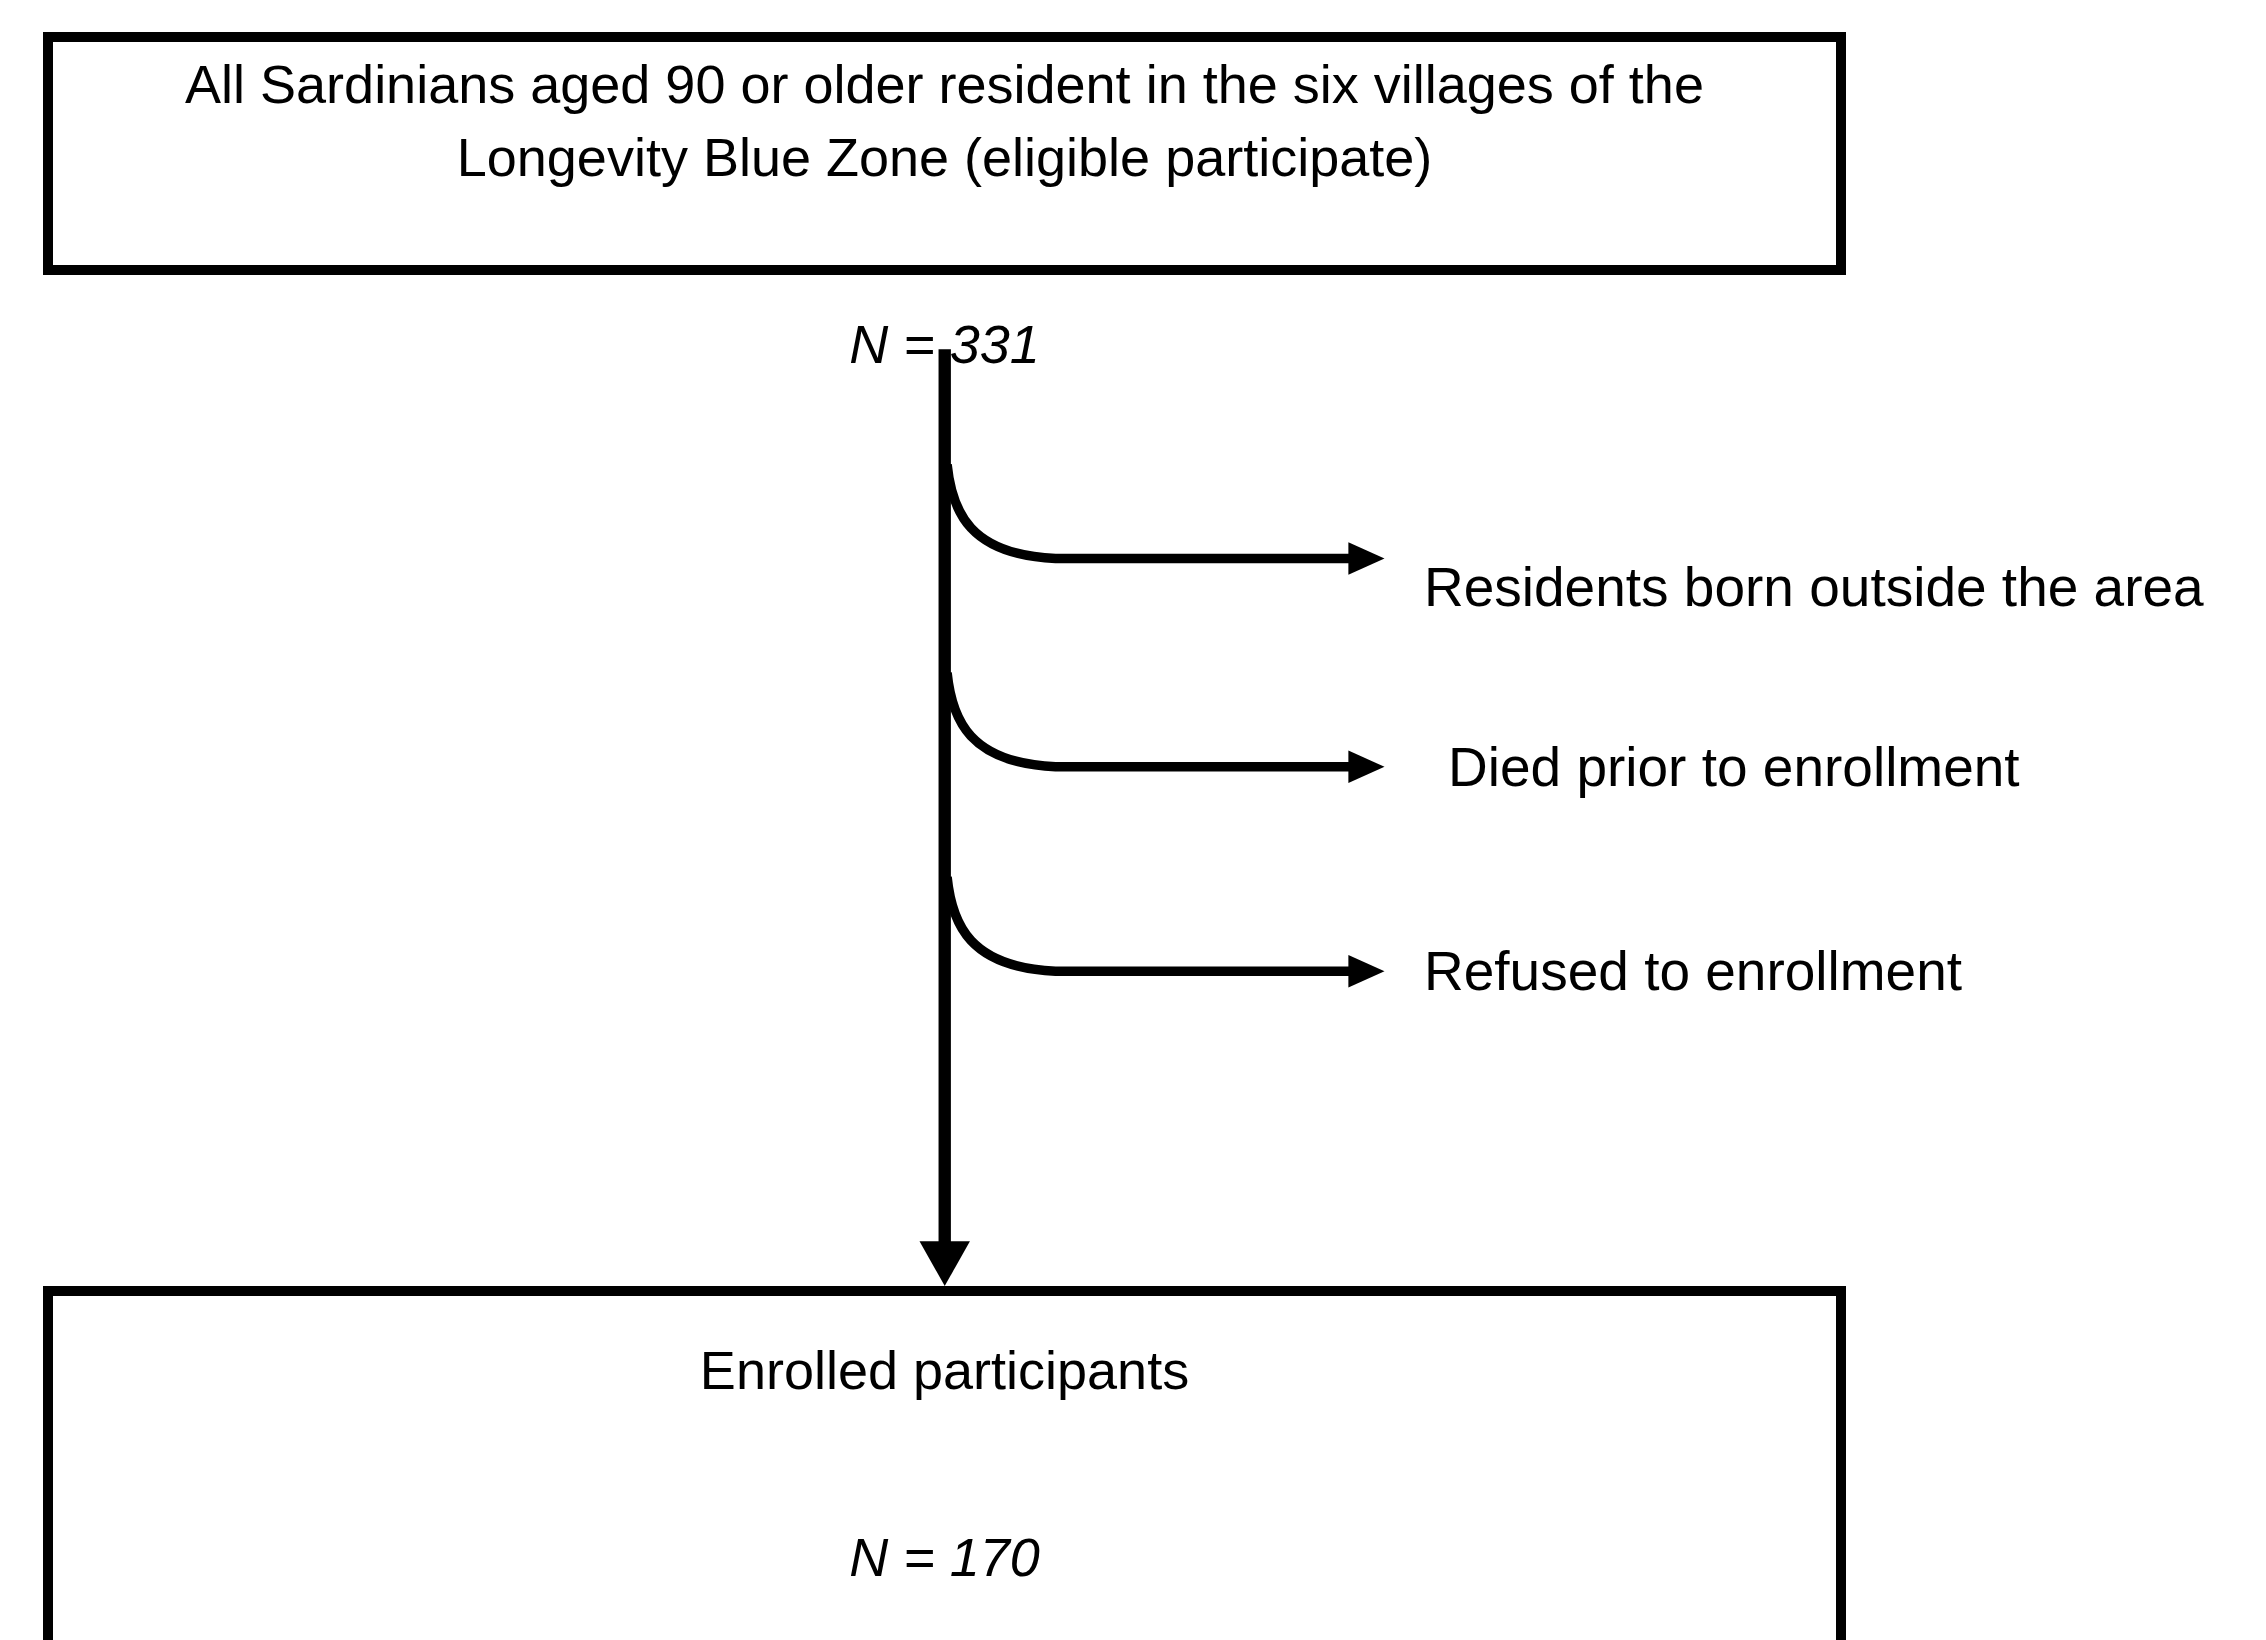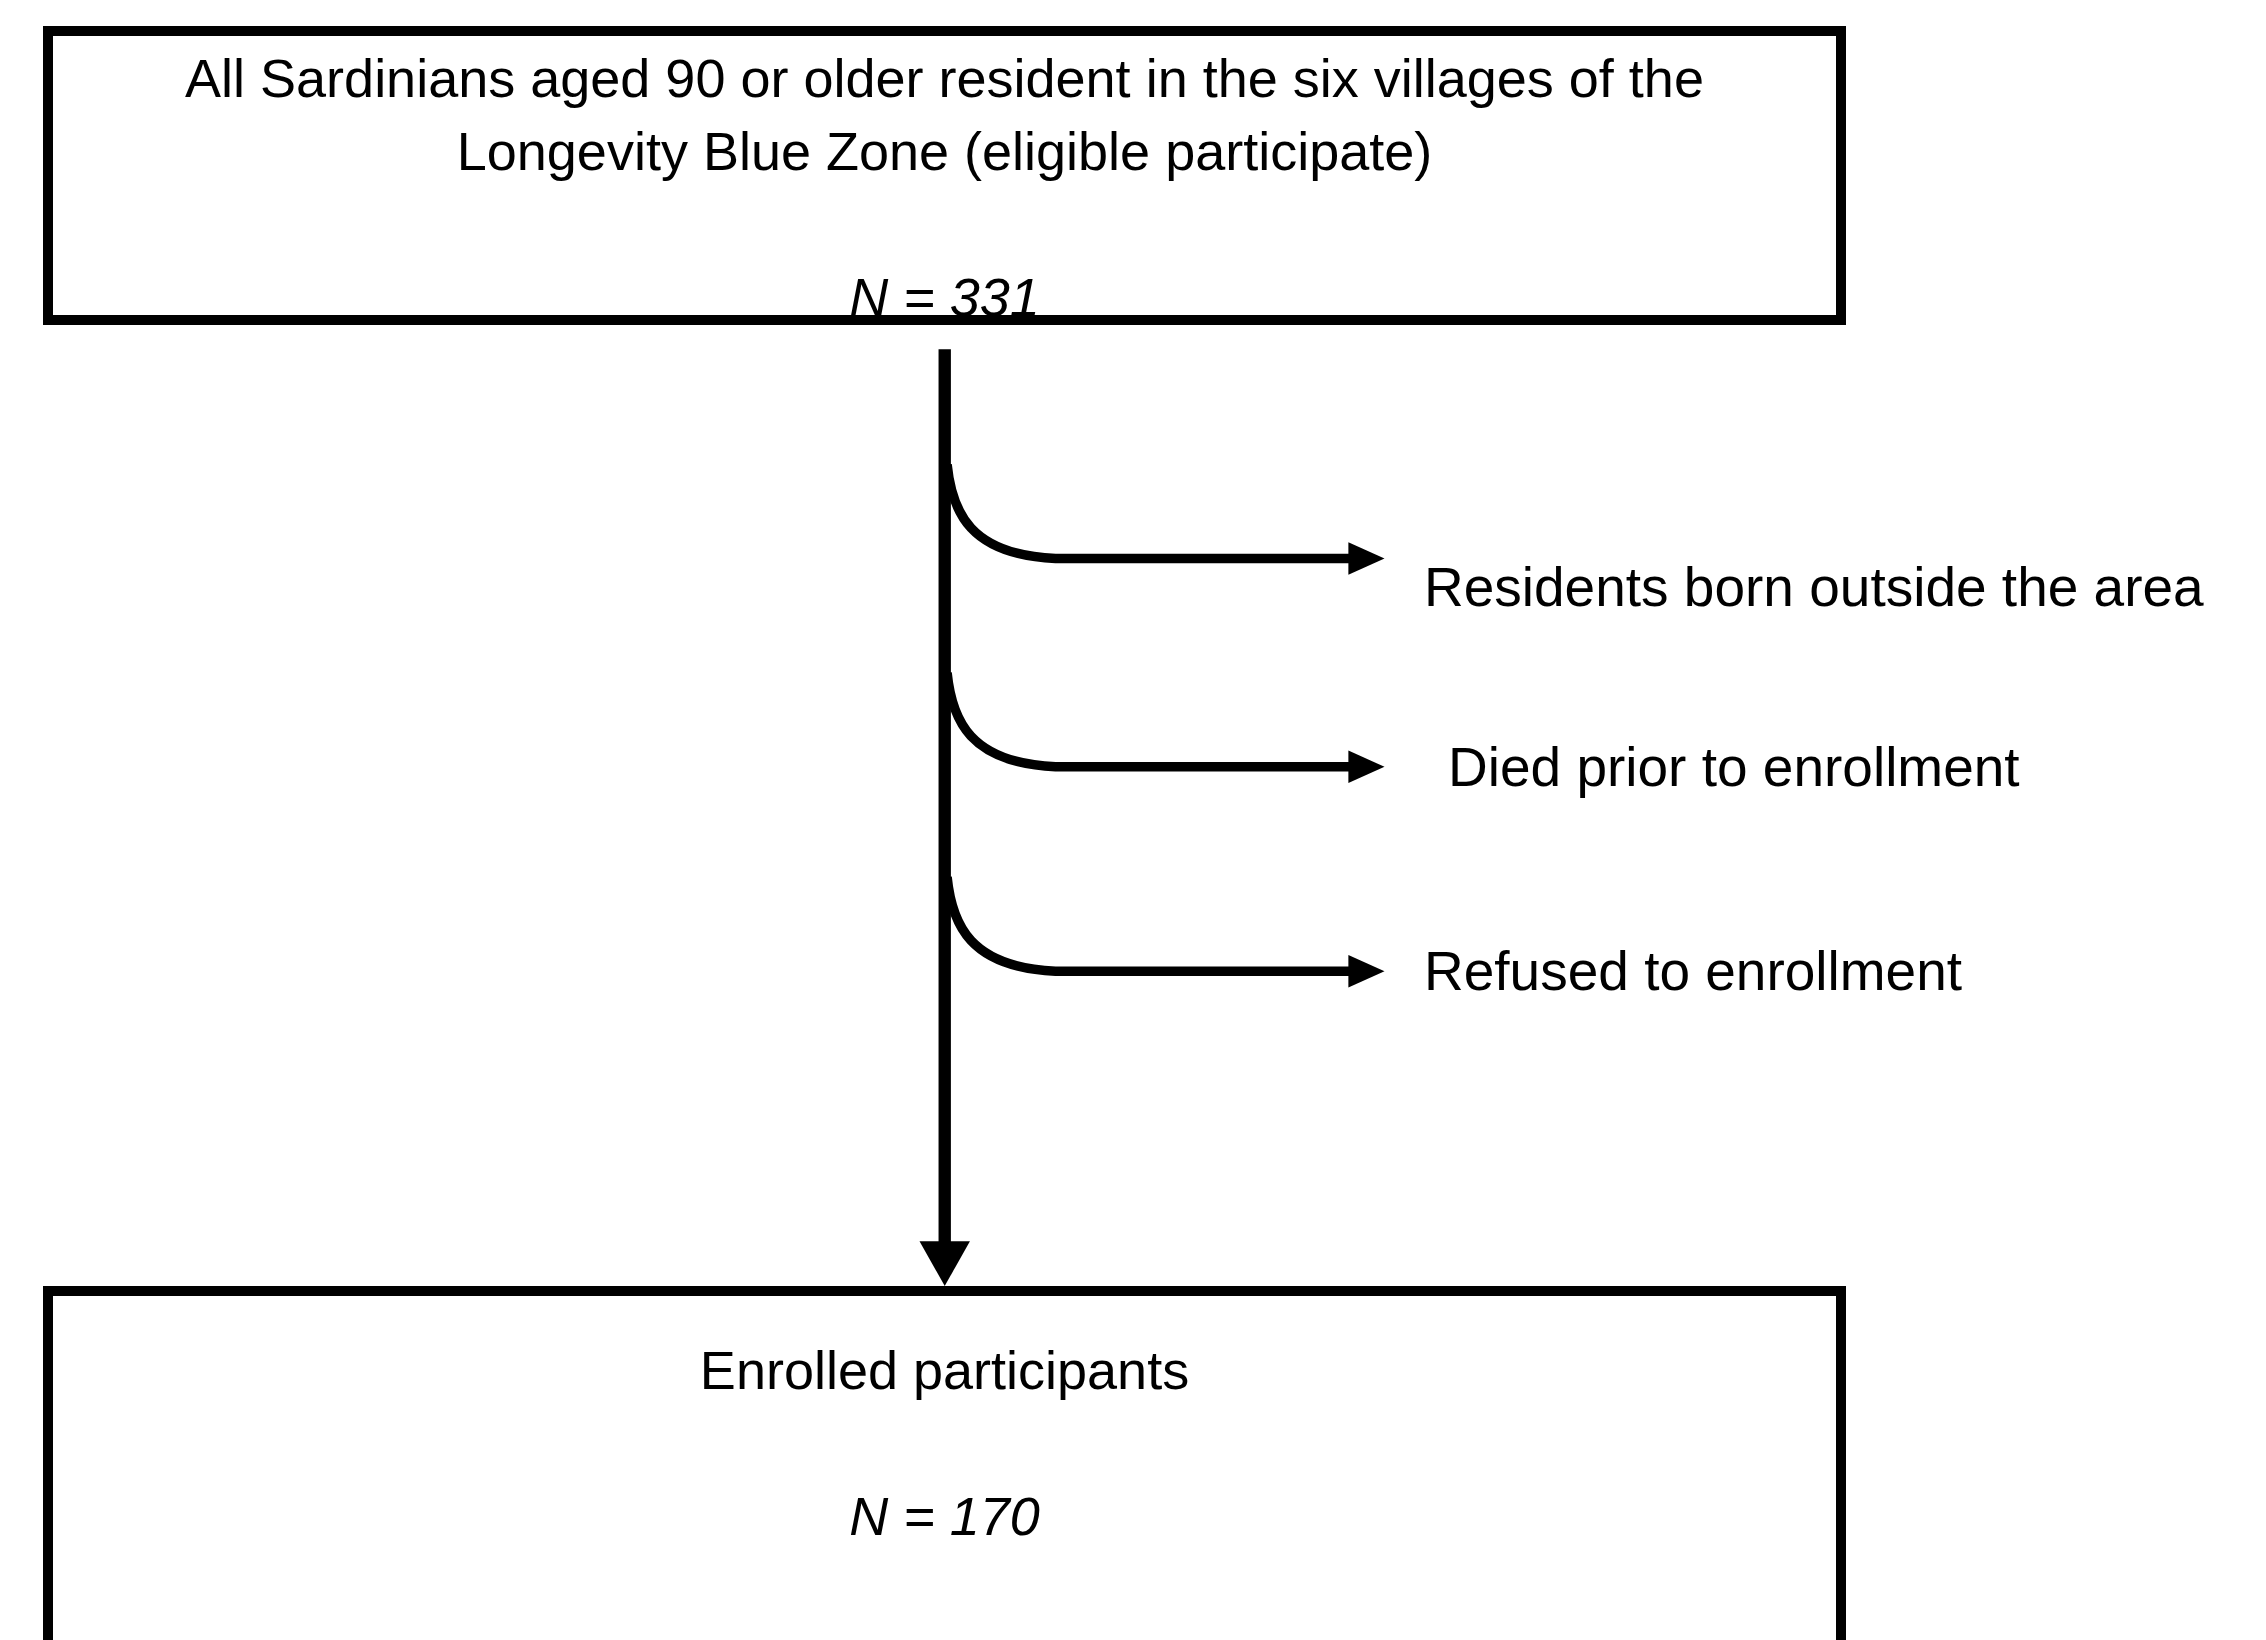--- a/index.html
+++ b/index.html
@@ -18,23 +18,23 @@
   }
   .box {
     position: absolute;
     box-sizing: border-box;
     border: 10.5px solid #000000;
     background: #ffffff;
     text-align: center;
   }
   .box-top {
     left: 43px;
-    top: 26px;
+    top: 32px;
     width: 1803px;
-    height: 299px;
+    height: 243px;
     padding-top: 5.7px;
   }
   .box-bottom {
     left: 43px;
     top: 1286px;
     width: 1803px;
     height: 401px;
     padding-top: 38px;
   }
   .box-line {
@@ -43,20 +43,21 @@
     white-space: nowrap;
   }
   .line-spacer {
     height: 73px;
   }
   .n-label {
     font-size: 54px;
     line-height: 73px;
     font-style: italic;
     white-space: nowrap;
+    margin-top: 41px;
   }
   .connector-svg {
     position: absolute;
     left: 0;
     top: 0;
     width: 2266px;
     height: 1641px;
   }
   .branch-label {
     position: absolute;

